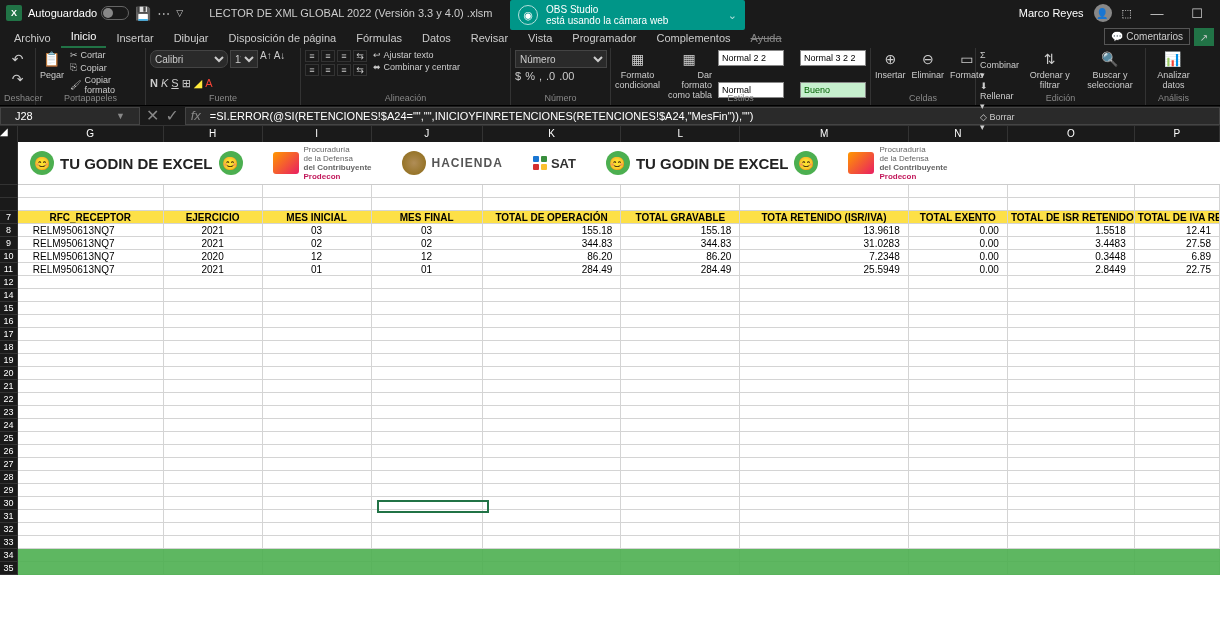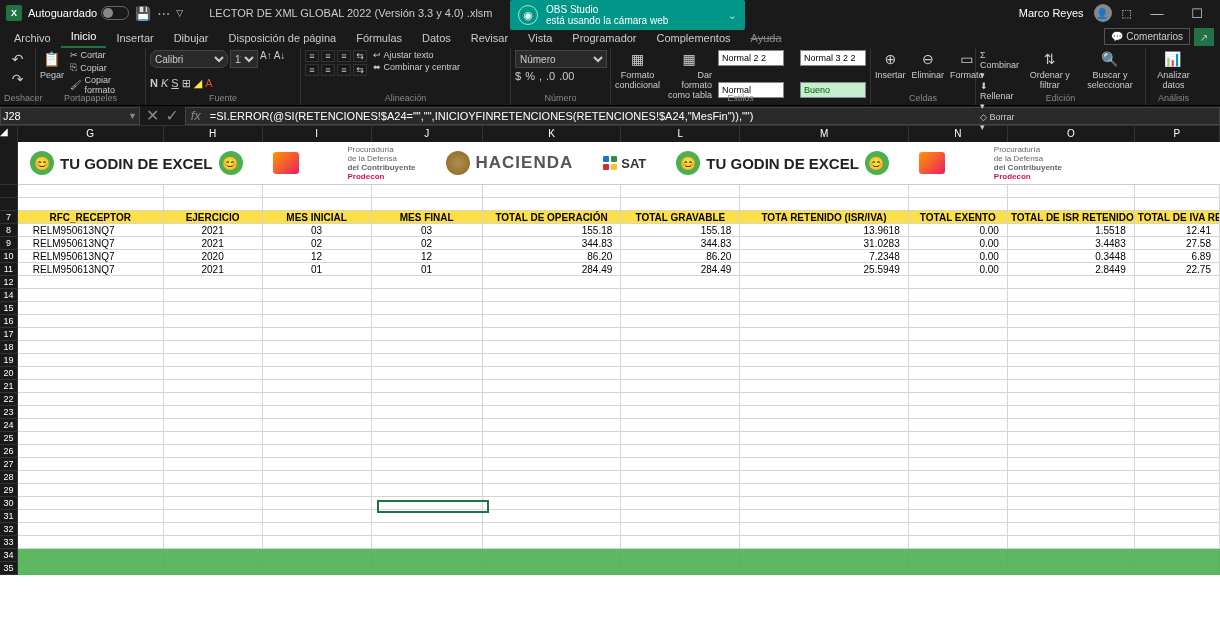--- a/index.html
+++ b/index.html
@@ -47,21 +47,21 @@
 .align-grid { display: grid; grid-template-columns: repeat(4, 14px); gap: 2px; }
 .align-grid span { width: 14px; height: 12px; display: flex; align-items: center; justify-content: center; font-size: 9px; border: 1px solid #333; }
 .styles-box { display: grid; grid-template-columns: 66px 66px; gap: 16px; }
 .styles-box .style-cell { background: #fff; color: #000; font-size: 9px; padding: 2px 3px; border: 1px solid #888; }
 .styles-box .style-cell.good { background: #c6efce; color: #006100; }
 .cells-btns { display: flex; gap: 4px; }
 .edit-col { display: flex; flex-direction: column; gap: 1px; font-size: 9px; }
 
 
 .formula-row { height: 20px; background: #1a1a1a; display: flex; align-items: center; border-bottom: 1px solid #333; }
-.name-box { width: 140px; background: #2a2a2a; border: 1px solid #444; color: #fff; font-size: 11px; padding: 2px 2px; display: flex; align-items: center; gap: 29px; }
+.name-box { width: 140px; background: #2a2a2a; border: 1px solid #444; color: #fff; font-size: 11px; padding: 2px 14px; display: flex; align-items: center; gap: 29px; }
 .name-box .dd { margin-left: auto; font-size: 9px; color: #888; }
 .fx-area { flex: 1; display: flex; align-items: center; background: #2a2a2a; border: 1px solid #444; height: 18px; }
 .fx-area .fx-btn { width: 20px; text-align: center; color: #888; font-style: italic; font-size: 13px; }
 .fx-area .formula { color: #fff; font-size: 11px; padding-left: 4px; }
 
 
 .col-headers { height: 16px; background: #1a1a1a; display: flex; color: #fff; font-size: 10px; }
 .col-headers .rowhead { width: 18px; border-right: 1px solid #333; }
 .col-headers .ch { text-align: center; border-right: 1px solid #333; line-height: 16px; }
 
@@ -72,24 +72,24 @@
 .row .cell { border-right: 1px solid #d4d4d4; border-bottom: 1px solid #d4d4d4; font-size: 10px; line-height: 13px; overflow: hidden; white-space: nowrap; padding: 0 3px; }
 
 
 .banner-row { height: 43px; display: flex; }
 .banner-row .rh { width: 18px; background: #1a1a1a; border-right: 1px solid #333; border-bottom: 1px solid #333; }
 .banner-area { flex: 1; background: #fff; display: flex; align-items: center; gap: 30px; padding-left: 12px; border-bottom: 1px solid #ccc; }
 .godin { display: flex; align-items: center; gap: 6px; font-weight: bold; font-size: 15px; font-family: Arial Black, Arial; color: #222; }
 .godin-icon { width: 24px; height: 24px; background: #4caf50; border-radius: 50%; display: flex; align-items: center; justify-content: center; color: #fff; font-size: 13px; }
 .prodecon { display: flex; align-items: center; gap: 5px; }
 .prodecon .plogo { width: 26px; height: 22px; background: linear-gradient(135deg, #ff9800, #e91e63); border-radius: 3px; }
-.prodecon .ptext { font-size: 8px; line-height: 9px; color: #666; margin-left: 44px; }
+.prodecon .ptext { font-size: 8px; line-height: 9px; color: #666; }
 .hacienda { display: flex; align-items: center; gap: 6px; }
 .hacienda .seal { width: 24px; height: 24px; border-radius: 50%; background: radial-gradient(#b08d57,#8b6914); }
-.hacienda .htext { font-size: 17px; font-weight: bold; color: #555; letter-spacing: 1px; }
+.hacienda .htext { font-size: 12px; font-weight: bold; color: #555; letter-spacing: 1px; }
 .sat { display: flex; align-items: center; gap: 4px; font-size: 13px; font-weight: bold; color: #333; }
 .sat .dots { display: grid; grid-template-columns: repeat(2,6px); gap: 2px; }
 .sat .dots span { width: 6px; height: 6px; border-radius: 1px; }
 .sat .d1 { background: #1976d2; } .sat .d2 { background: #388e3c; } .sat .d3 { background: #d32f2f; } .sat .d4 { background: #fbc02d; }
 
 
 .theader { background: #fde047; font-weight: bold; text-align: center; font-size: 10px; border-bottom: 1px solid #aaa; }
 .tdata { text-align: center; font-size: 10px; }
 .tdata.left { text-align: left; padding-left: 15px; }
 .tdata.right { text-align: right; padding-right: 8px; }

